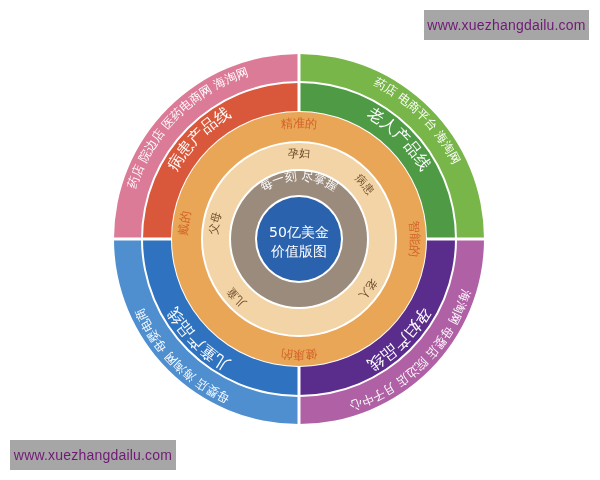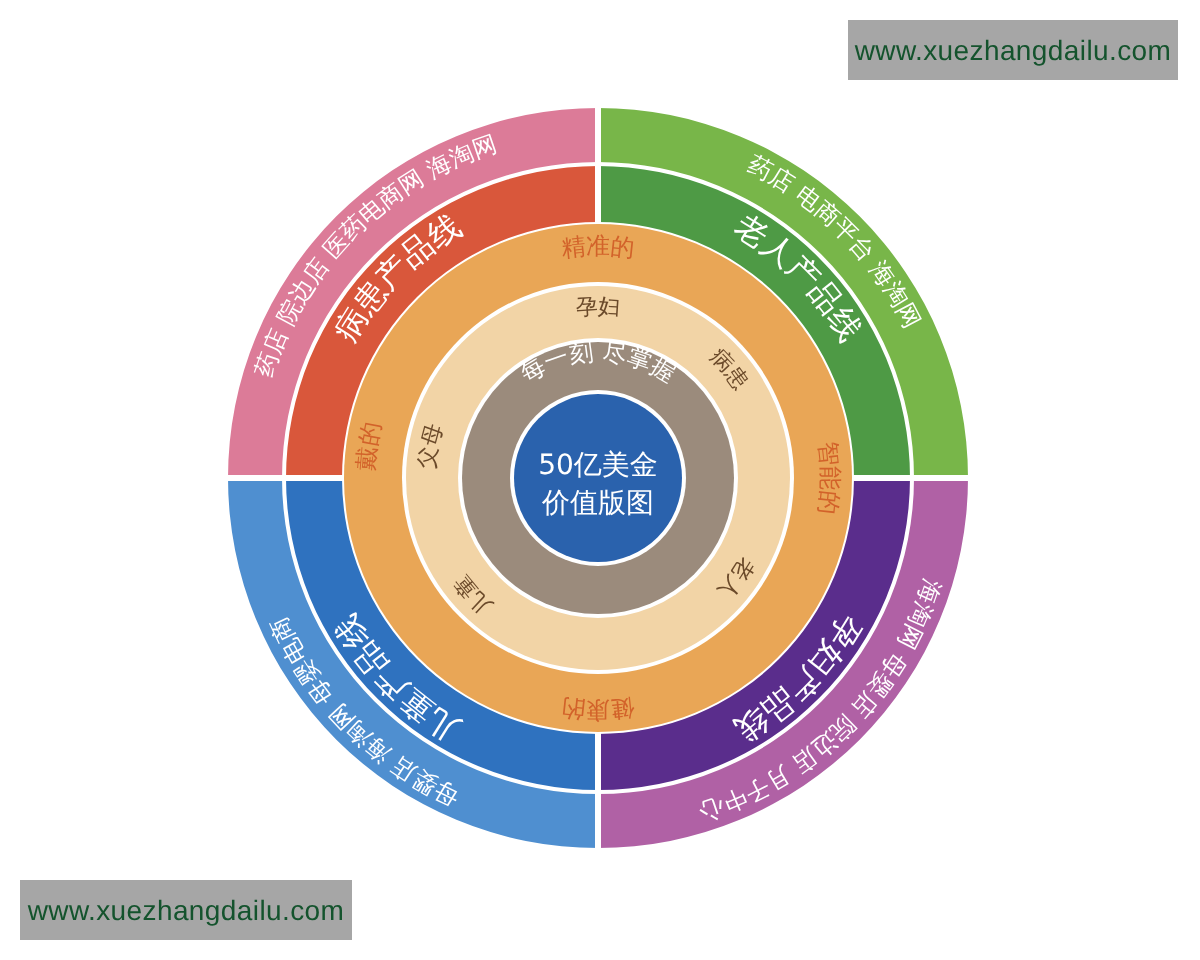--- a/index.html
+++ b/index.html
@@ -3,21 +3,21 @@
   <meta charset="utf-8">
   <style>
     html, body { margin: 0; padding: 0; }
     body {
       width: 600px; height: 480px; background: #ffffff;
       position: relative; overflow: hidden;
       font-family: "DejaVu Sans", sans-serif;
     }
     #diagram { position: absolute; left: 0; top: 0; }
     .watermark {
-      position: absolute; background: #a6a6a6; color: #14532d;
+      position: absolute; background: #a6a6a6; color: #701a75;
       font-family: "Liberation Sans", sans-serif; font-size: 14px;
       display: flex; align-items: center; justify-content: center;
       letter-spacing: 0.2px;
     }
     .wm-top { left: 424px; top: 10px; width: 165px; height: 30px; }
     .wm-bottom { left: 10px; top: 440px; width: 166px; height: 30px; }
     text { font-family: "DejaVu Sans", sans-serif; }
     .t-outer { font-size: 12px; fill: #ffffff; }
     .t-line { font-size: 16px; fill: #ffffff; }
     .t-orange { font-size: 12px; fill: #d2622a; }

